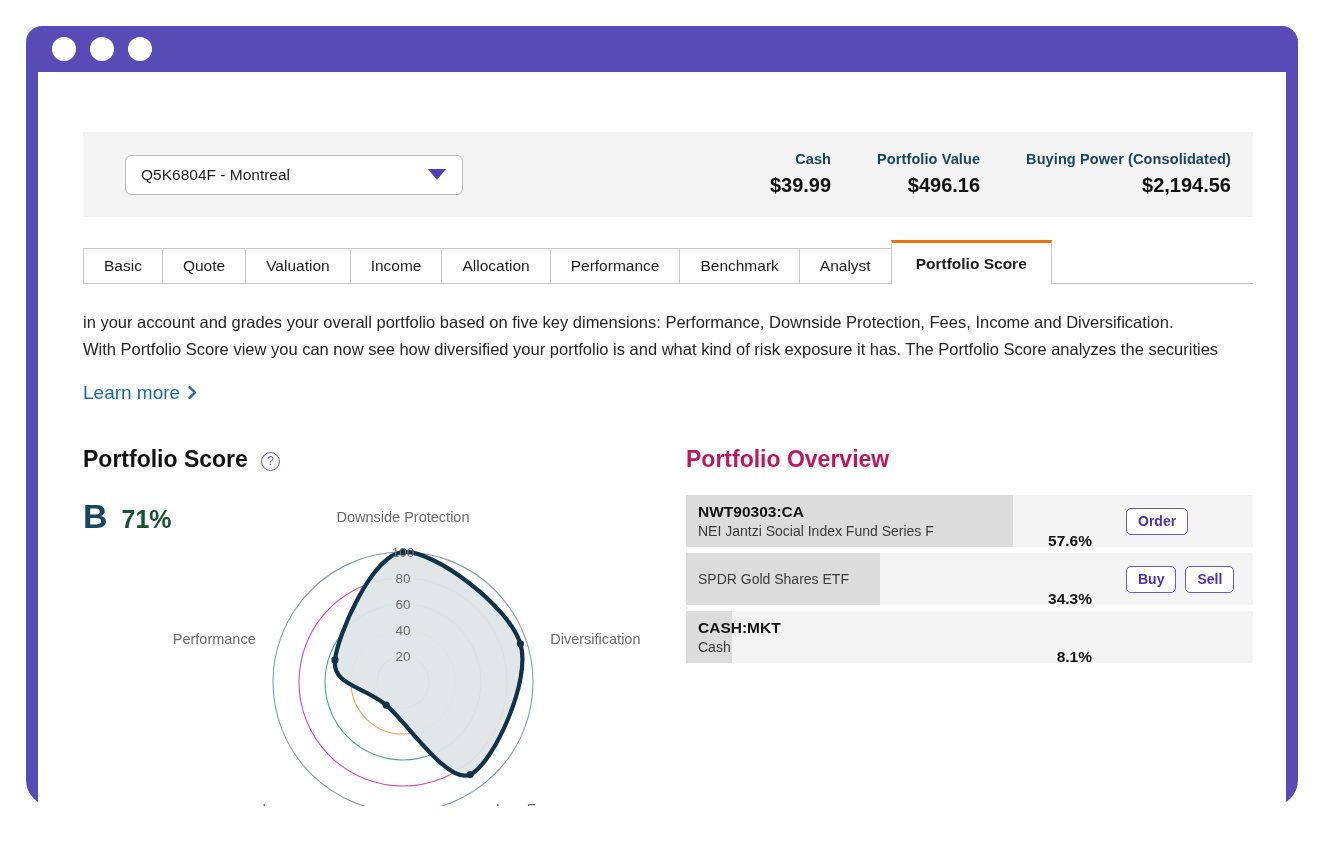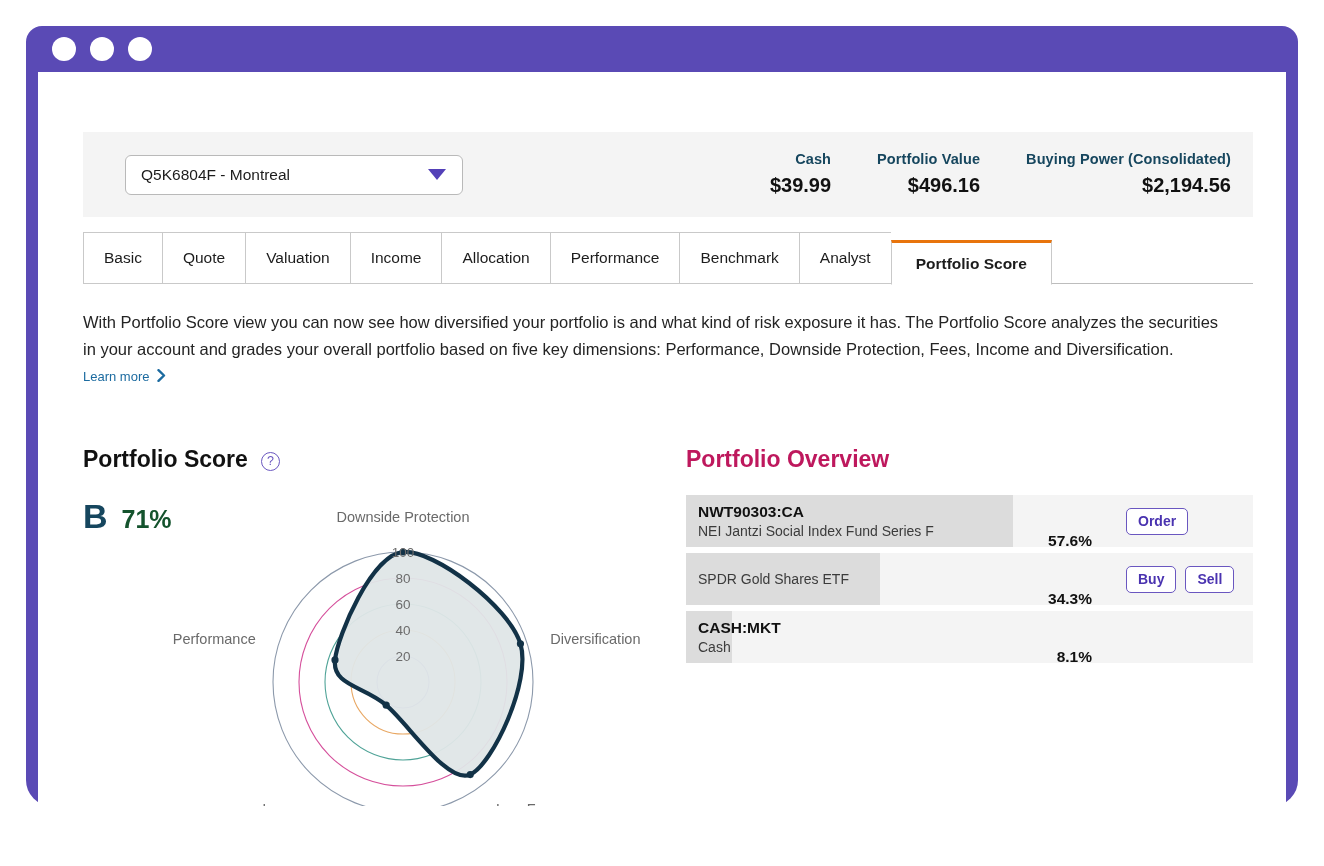--- a/index.html
+++ b/index.html
@@ -81,21 +81,21 @@
   .tabbar{
     position:absolute; left:45px; top:168px;
     width:1170px; height:44px;
     display:flex; align-items:flex-end;
   }
   .tabbar::after{
     content:""; position:absolute; left:0; bottom:0;
     width:1170px; height:1px; background:#bdbdbd;
   }
   .tab{
-    position:relative; height:52px;
+    position:relative; height:36px;
     padding:0 20px;
     display:flex; align-items:center; justify-content:center;
     font-size:15.5px; color:#1c1c1c;
     background:#ffffff;
     border:1px solid #c9c9c9;
     border-right:none;
     cursor:pointer; white-space:nowrap;
     z-index:1;
   }
   .tab:last-of-type{ border-right:1px solid #c9c9c9; }
@@ -112,22 +112,22 @@
   }
 
   
   .desc{
     position:absolute; left:45px; top:237px;
     width:1172px;
     font-size:16.5px; color:#242424; line-height:1.62;
   }
   .learn{
     display:inline-flex; align-items:center; gap:8px;
-    color:#1c6ba0; font-size:13px; cursor:pointer;
-    margin-top:4px;
+    color:#1c6ba0; font-size:19px; cursor:pointer;
+    margin-top:16px;
   }
   .chev{
     display:inline-block;
     font-weight:bold; font-size:15px; line-height:1;
   }
 
   
   .h-score{
     position:absolute; left:45px; top:374px;
     font-size:23px; font-weight:bold; color:#111111;
@@ -238,22 +238,22 @@
       <div class="tab">Valuation</div>
       <div class="tab">Income</div>
       <div class="tab">Allocation</div>
       <div class="tab">Performance</div>
       <div class="tab">Benchmark</div>
       <div class="tab">Analyst</div>
       <div class="tab active">Portfolio Score</div>
     </div>
 
     <div class="desc">
+      <div>in your account and grades your overall portfolio based on five key dimensions: Performance, Downside Protection, Fees, Income and Diversification.</div>
       <div>With Portfolio Score view you can now see how diversified your portfolio is and what kind of risk exposure it has. The Portfolio Score analyzes the securities</div>
-      <div>in your account and grades your overall portfolio based on five key dimensions: Performance, Downside Protection, Fees, Income and Diversification.</div>
       <span class="learn">
         <span>Learn more</span>
         <span class="chev">
           <svg width="9" height="13" viewBox="0 0 9 13" aria-hidden="true">
             <path d="M1.5 1.2 L7 6.5 L1.5 11.8" fill="none" stroke="#1c6ba0" stroke-width="2.4" stroke-linecap="round" stroke-linejoin="round"></path>
           </svg>
         </span>
       </span>
     </div>
 

